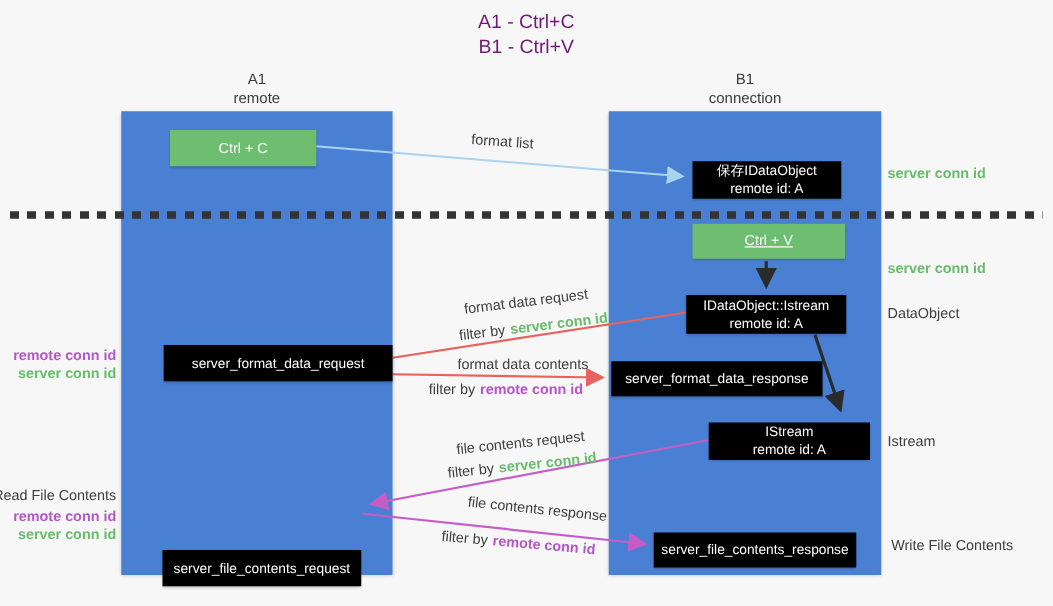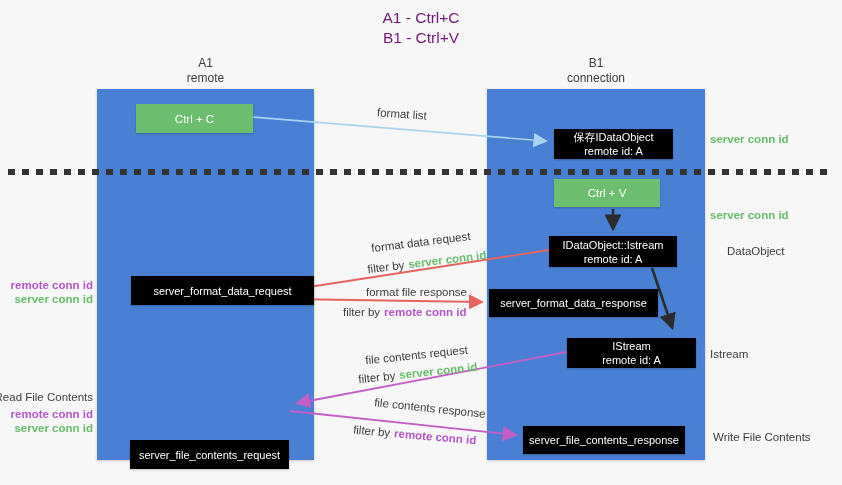--- a/index.html
+++ b/index.html
@@ -87,21 +87,21 @@
   <span>server_format_data_request</span>
 </div>
 <div class="abs node orange" style="left:130px;top:392px;width:159px;height:29px;font-size:11px;margin-top:48px;">
   <span>server_file_contents_request</span>
 </div>
 
 <div class="abs node orange stack" style="left:554px;top:129px;width:119px;height:30px;font-size:11px;">
   <div>保存IDataObject</div>
   <div>remote id: A</div>
 </div>
-<div class="abs node green" style="left:554px;top:179px;width:106px;height:28px;">
+<div class="abs node green" style="left:554px;top:179px;width:122px;height:28px;text-decoration:underline;">
   <span>Ctrl + V</span>
 </div>
 <div class="abs node orange stack" style="left:549px;top:236px;width:128px;height:31px;font-size:11px;">
   <div>IDataObject::Istream</div>
   <div>remote id: A</div>
 </div>
 <div class="abs node orange" style="left:489px;top:289px;width:169px;height:28px;font-size:11px;">
   <span>server_format_data_response</span>
 </div>
 <div class="abs node orange stack" style="left:567px;top:338px;width:129px;height:30px;font-size:11px;">
@@ -112,38 +112,38 @@
   <span>server_file_contents_response</span>
 </div>
 
 <div class="abs lbl" style="left:377px;top:108px;transform:rotate(4deg);">format list</div>
 
 <div class="abs lbl" style="left:371px;top:236px;transform:rotate(-7deg);">format data request</div>
 <div class="abs lbl" style="left:367px;top:256px;transform:rotate(-7deg);">
   <span class="pre">filter by</span><span class="green-t">server conn id</span>
 </div>
 
-<div class="abs lbl" style="left:366px;top:286px;">format file response</div>
+<div class="abs lbl" style="left:366px;top:286px;">format data contents</div>
 <div class="abs lbl" style="left:343px;top:306px;">
   <span class="pre">filter by</span><span class="purple-t">remote conn id</span>
 </div>
 
 <div class="abs lbl" style="left:365px;top:349px;transform:rotate(-6deg);">file contents request</div>
 <div class="abs lbl" style="left:358px;top:367px;transform:rotate(-6deg);">
   <span class="pre">filter by</span><span class="green-t">server conn id</span>
 </div>
 
 <div class="abs lbl" style="left:374px;top:402px;transform:rotate(6deg);">file contents response</div>
 <div class="abs lbl" style="left:353px;top:429px;transform:rotate(5deg);">
   <span class="pre">filter by</span><span class="purple-t">remote conn id</span>
 </div>
 
 <div class="abs lbl green-t" style="left:710px;top:133px;">server conn id</div>
 <div class="abs lbl green-t" style="left:710px;top:209px;">server conn id</div>
-<div class="abs lbl" style="left:710px;top:245px;margin-left:17px;">DataObject</div>
+<div class="abs lbl" style="left:710px;top:245px;">DataObject</div>
 <div class="abs lbl" style="left:710px;top:348px;">Istream</div>
 <div class="abs lbl" style="left:713px;top:431px;">Write File Contents</div>
 
 <div class="abs lbl purple-t right-align" style="right:749px;top:279px;">remote conn id</div>
 <div class="abs lbl green-t right-align" style="right:749px;top:293px;">server conn id</div>
 <div class="abs lbl right-align" style="right:749px;top:391px;">Read File Contents</div>
 <div class="abs lbl purple-t right-align" style="right:749px;top:408px;">remote conn id</div>
 <div class="abs lbl green-t right-align" style="right:749px;top:422px;">server conn id</div>
 
 </body></html>

